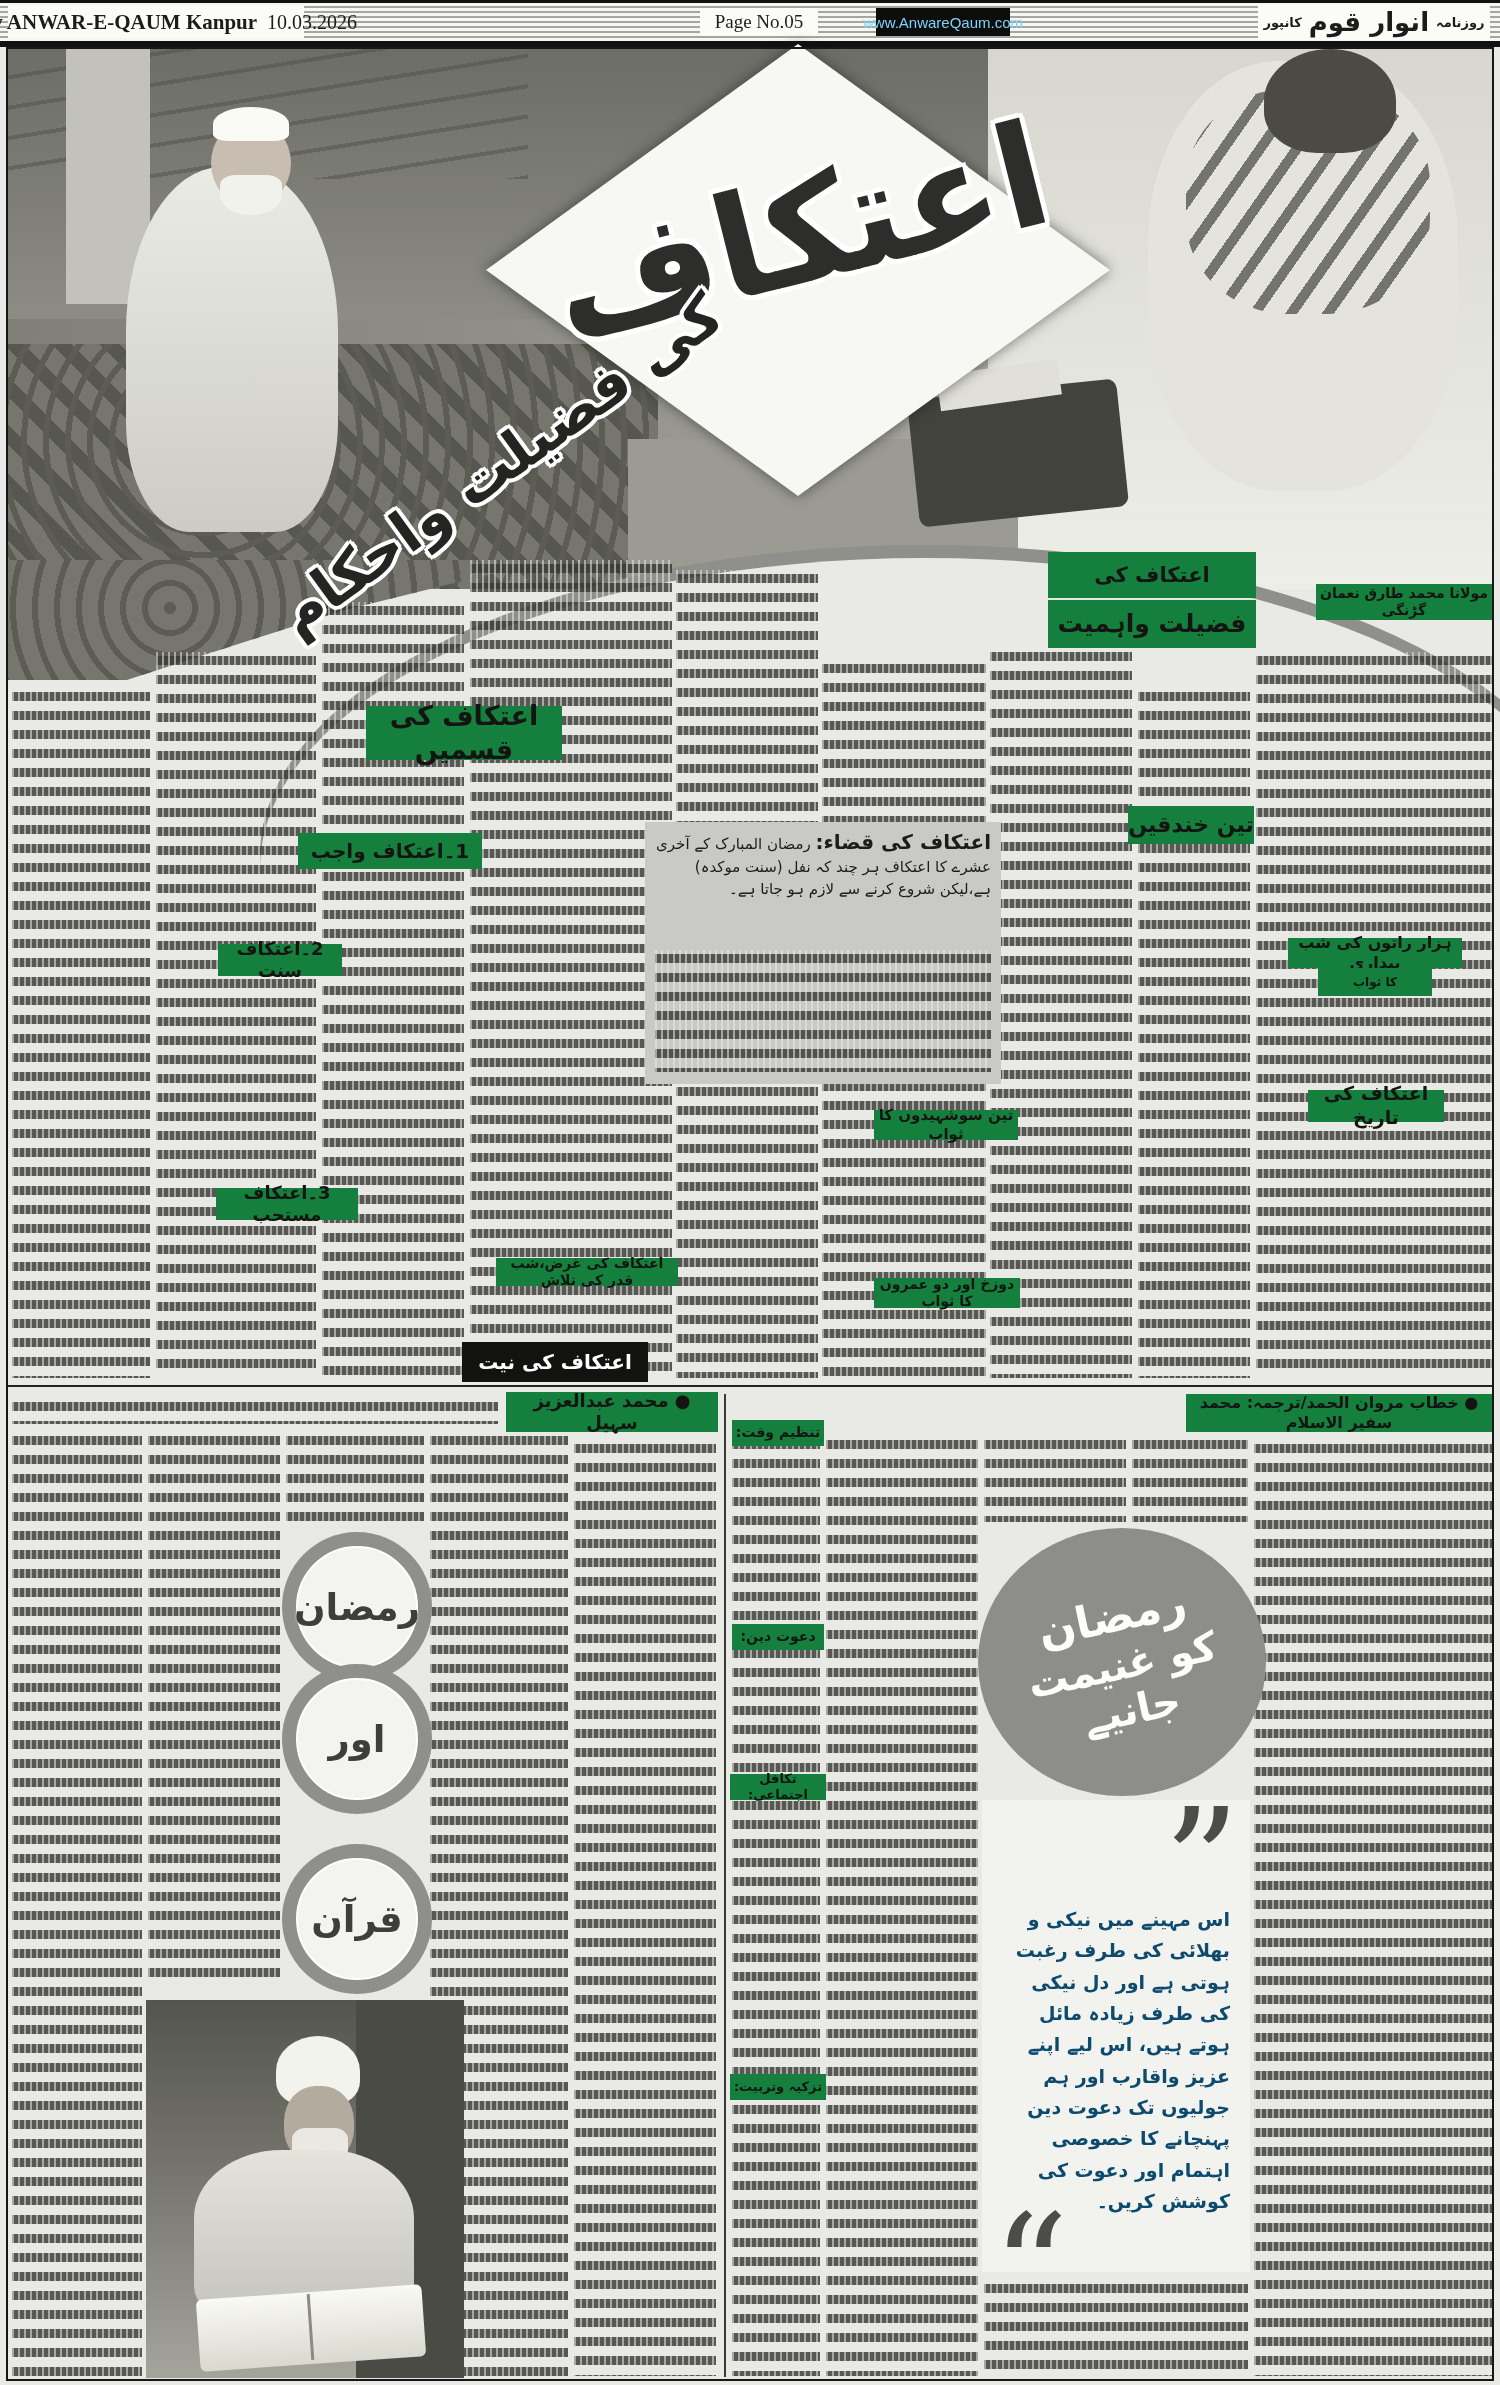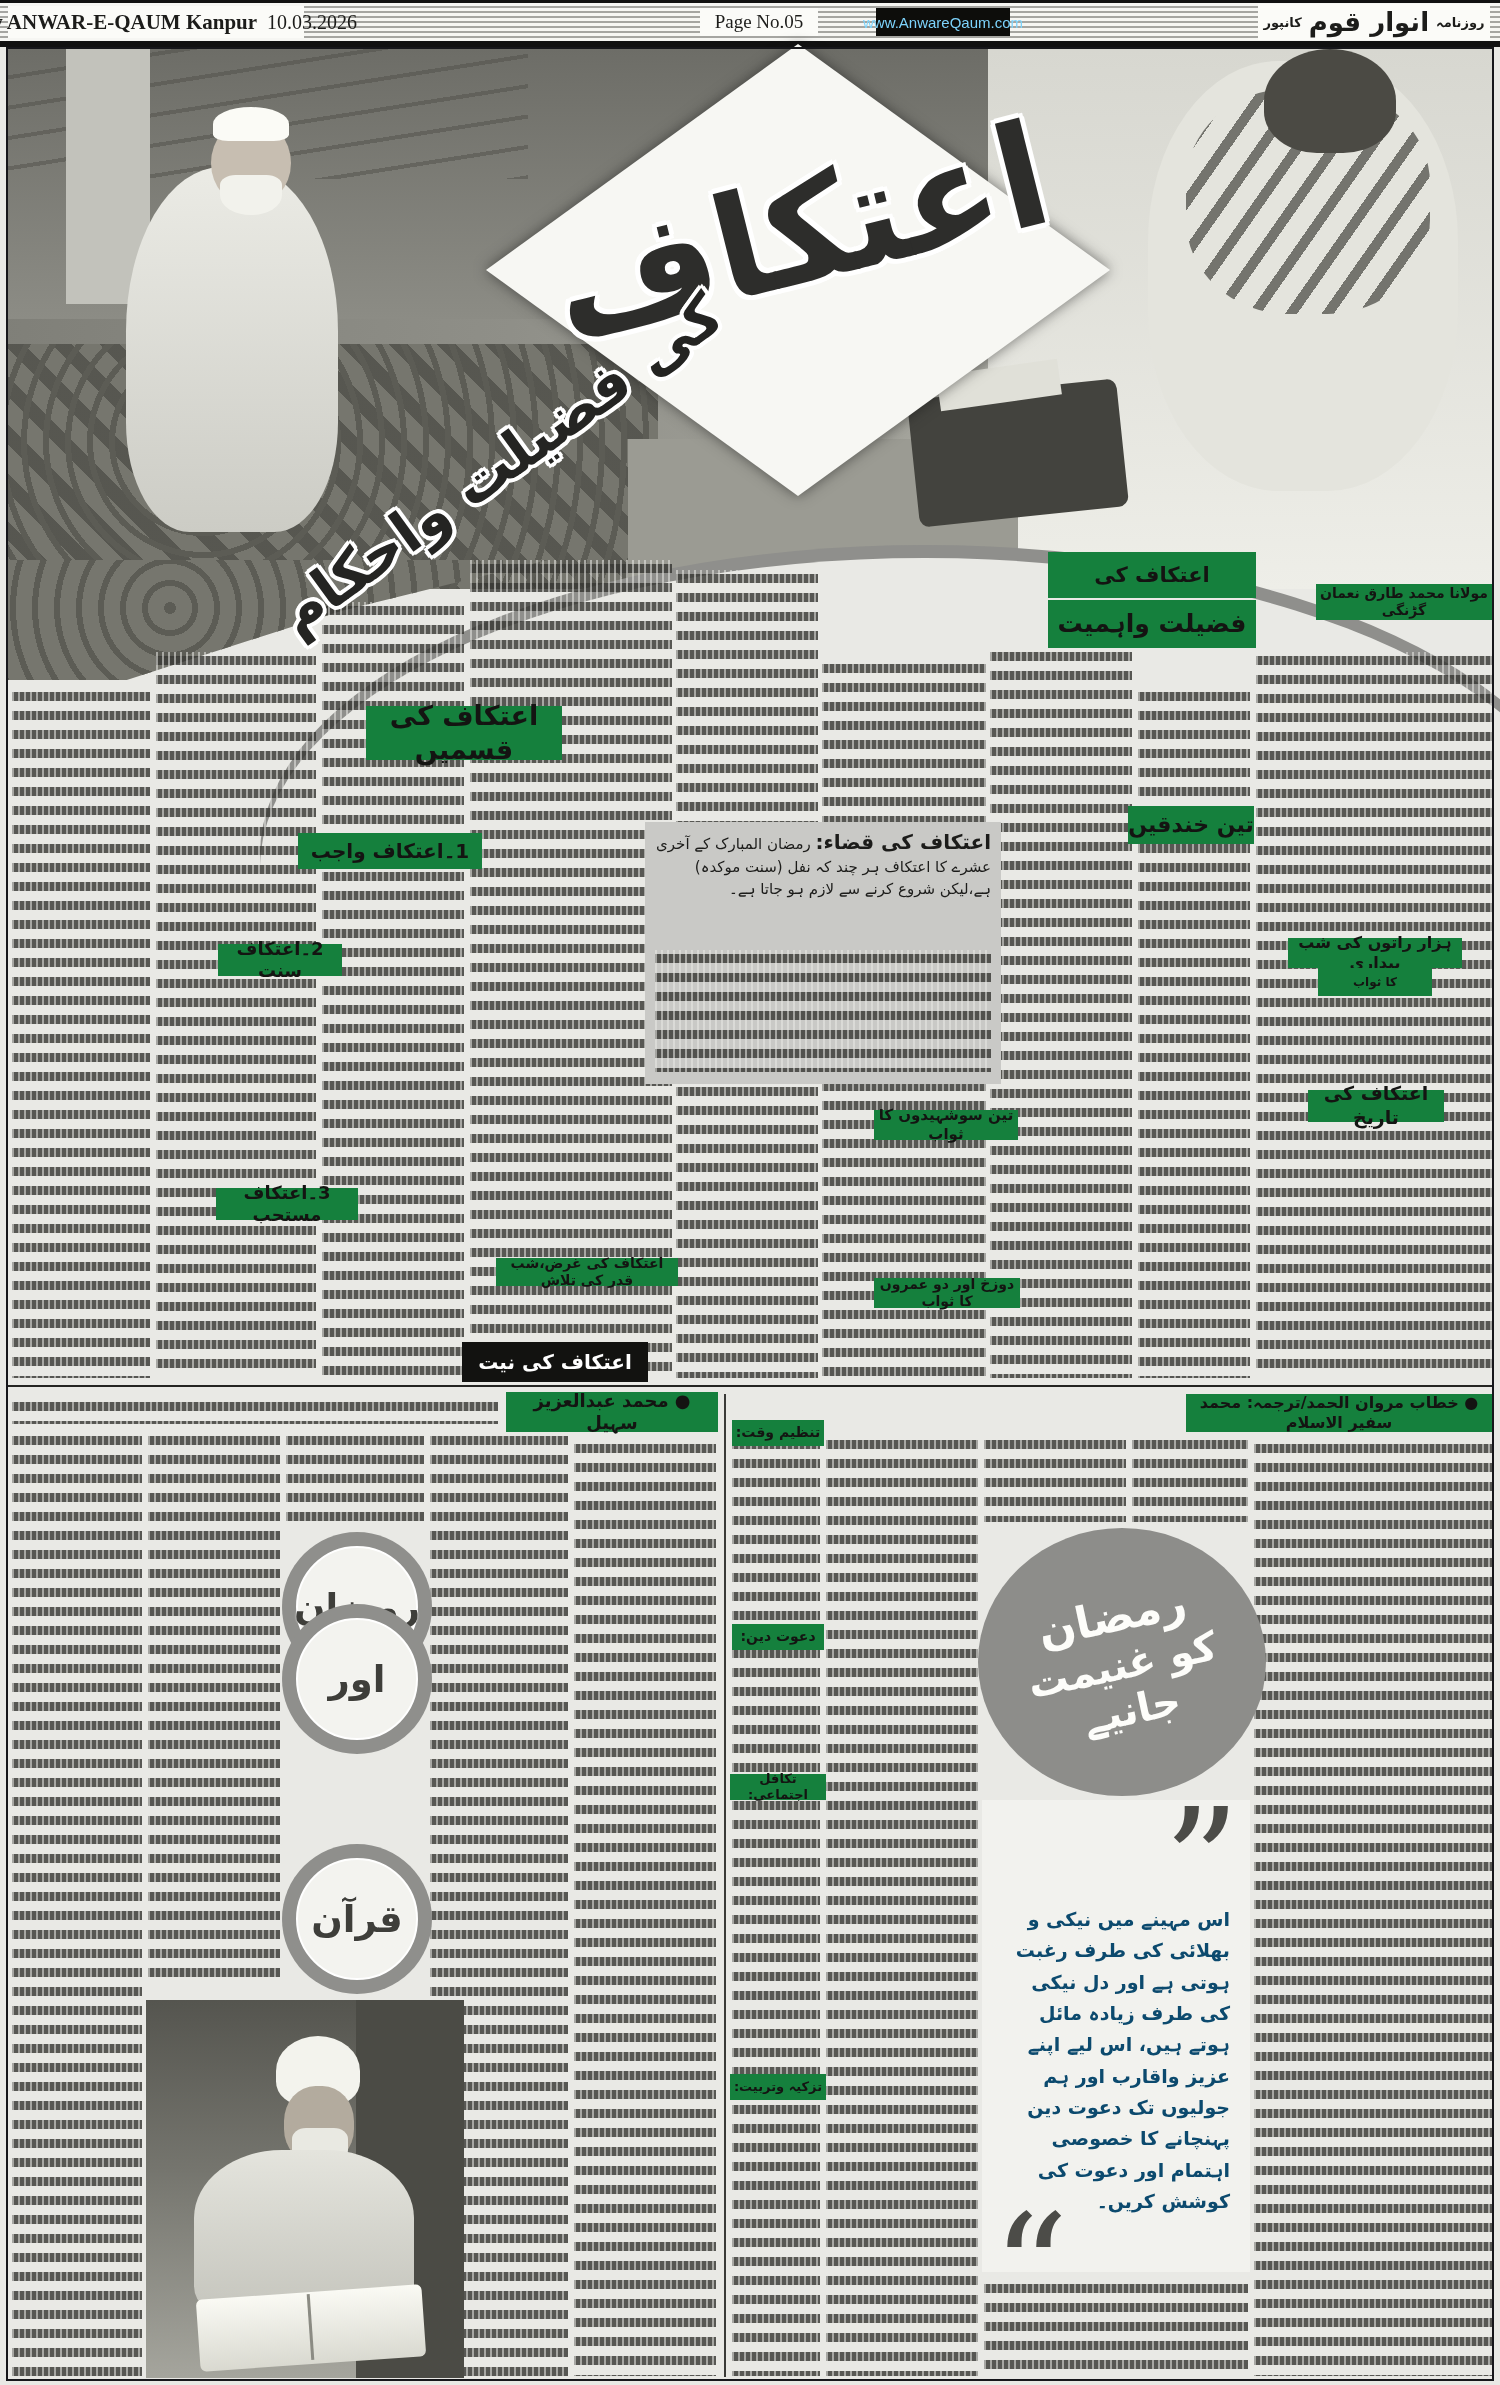--- a/index.html
+++ b/index.html
@@ -137,21 +137,21 @@
   <div class="tx" style="left:12px;top:1432px;width:130px;height:944px;"></div>
   <div class="tx" style="left:148px;top:1432px;width:132px;height:550px;"></div>
   <div class="tx" style="left:286px;top:1432px;width:138px;height:92px;"></div>
   <div class="tx" style="left:286px;top:2020px;width:138px;height:356px;"></div>
   <div class="tx" style="left:430px;top:1432px;width:138px;height:944px;"></div>
   <div class="tx" style="left:574px;top:1440px;width:142px;height:936px;"></div>
 
   <div class="medal" style="left:282px;top:1532px;">
     <div class="in">رمضان</div>
   </div>
-  <div class="medal" style="left:282px;top:1604px;">
+  <div class="medal" style="left:282px;top:1664px;">
     <div class="in">اور</div>
   </div>
   <div class="medal" style="left:282px;top:1844px;">
     <div class="in">قرآن</div>
   </div>
 
   <div class="abs" style="left:146px;top:2000px;width:318px;height:378px;overflow:hidden;z-index:6;background:linear-gradient(180deg,#55554f 0%,#75756e 45%,#a5a59d 100%);">
     <div class="abs" style="left:210px;top:0;width:110px;height:378px;background:#4b4b45;"></div>
     <div class="abs" style="left:130px;top:36px;width:84px;height:70px;border-radius:50% 50% 35% 35%;background:#f3f3ed;"></div>
     <div class="abs" style="left:138px;top:86px;width:70px;height:78px;border-radius:45%;background:#b3ab9e;"></div>

